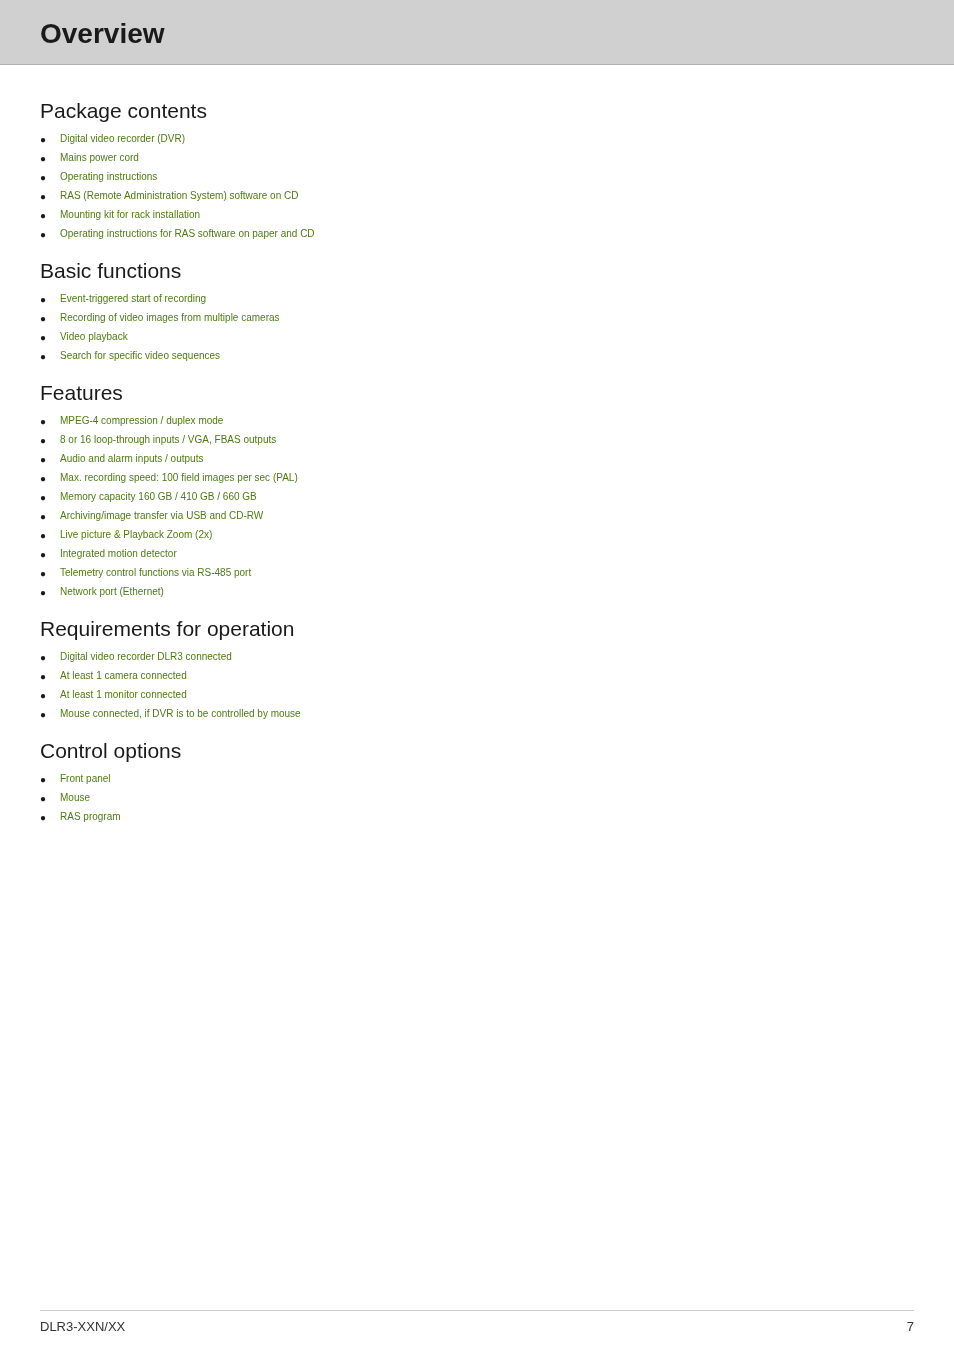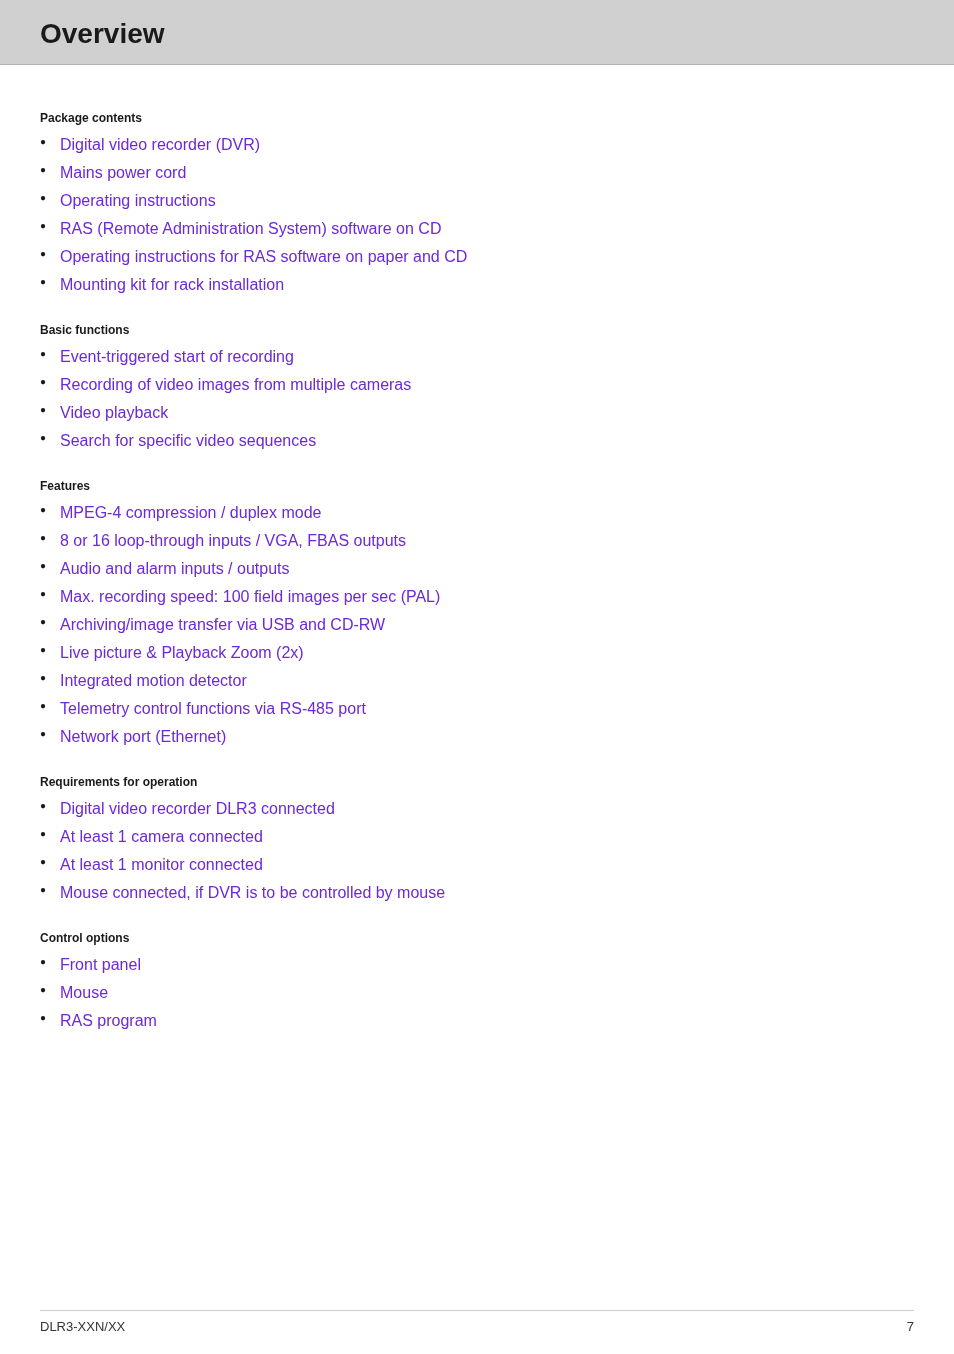--- a/index.html
+++ b/index.html
@@ -39,40 +39,40 @@
 
     .content-area {
       padding: 20px 40px 40px 40px;
     }
 
     .section {
       margin-bottom: 18px;
     }
 
     .section-heading {
-      font-size: 12px;
-      font-weight: bold;
+      font-size: 21px;
+      font-weight: normal;
       color: #1a1a1a;
       margin-bottom: 8px;
-      margin-top: 26px;
+      margin-top: 14px;
     }
 
     .bullet-list {
       list-style: none;
       padding: 0;
       margin: 0;
     }
 
     .bullet-list li {
       position: relative;
       padding-left: 20px;
       margin-bottom: 4px;
-      font-size: 16px;
+      font-size: 10px;
       line-height: 1.5;
-      color: #6d28d9;
+      color: #4d7c0f;
     }
 
     .bullet-list li::before {
       content: "●";
       position: absolute;
       left: 0;
       top: 0;
       font-size: 10px;
       line-height: 1.7;
       color: #1a1a1a;
@@ -112,42 +112,43 @@
 
   <div class="content-area">
 
     <div class="section">
       <h2 class="section-heading">Package contents</h2>
       <ul class="bullet-list">
         <li>Digital video recorder (DVR)</li>
         <li>Mains power cord</li>
         <li>Operating instructions</li>
         <li>RAS (Remote Administration System) software on CD</li>
+        <li>Mounting kit for rack installation</li>
         <li>Operating instructions for RAS software on paper and CD</li>
-        <li>Mounting kit for rack installation</li>
       </ul>
     </div>
 
     <div class="section">
       <h2 class="section-heading">Basic functions</h2>
       <ul class="bullet-list">
         <li>Event-triggered start of recording</li>
         <li>Recording of video images from multiple cameras</li>
         <li>Video playback</li>
         <li>Search for specific video sequences</li>
       </ul>
     </div>
 
     <div class="section">
       <h2 class="section-heading">Features</h2>
       <ul class="bullet-list">
         <li>MPEG-4 compression / duplex mode</li>
         <li>8 or 16 loop-through inputs / VGA, FBAS outputs</li>
         <li>Audio and alarm inputs / outputs</li>
         <li>Max. recording speed: 100 field images per sec (PAL)</li>
+        <li>Memory capacity 160 GB / 410 GB / 660 GB</li>
         <li>Archiving/image transfer via USB and CD-RW</li>
         <li>Live picture &amp; Playback Zoom (2x)</li>
         <li>Integrated motion detector</li>
         <li>Telemetry control functions via RS-485 port</li>
         <li>Network port (Ethernet)</li>
       </ul>
     </div>
 
     <div class="section">
       <h2 class="section-heading">Requirements for operation</h2>

